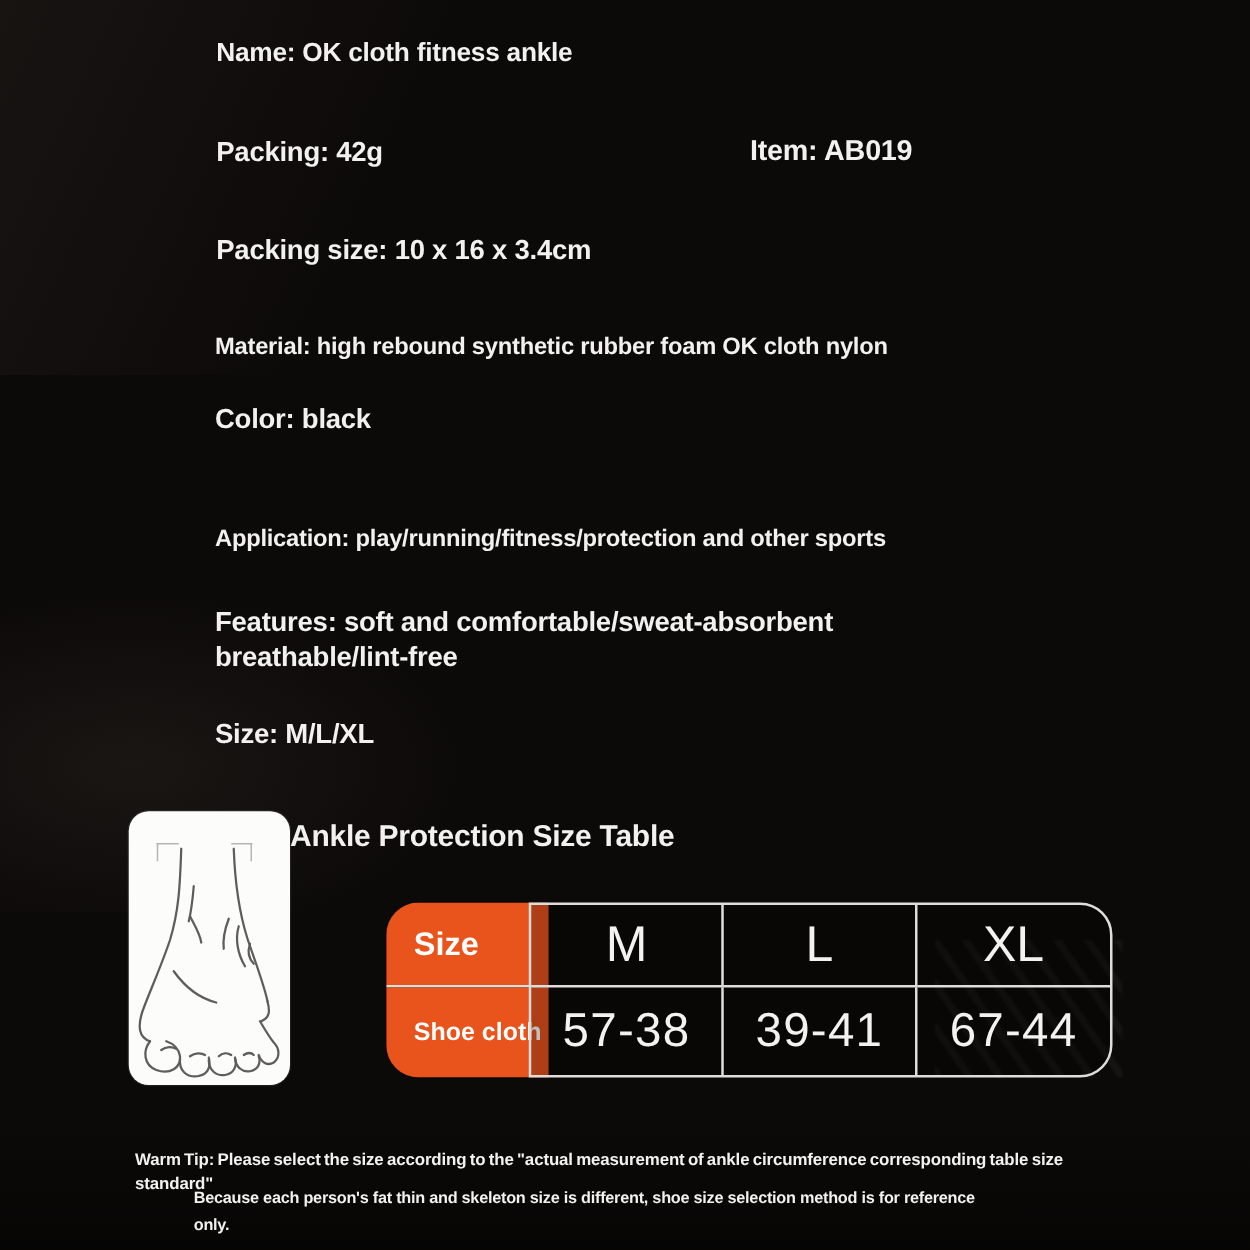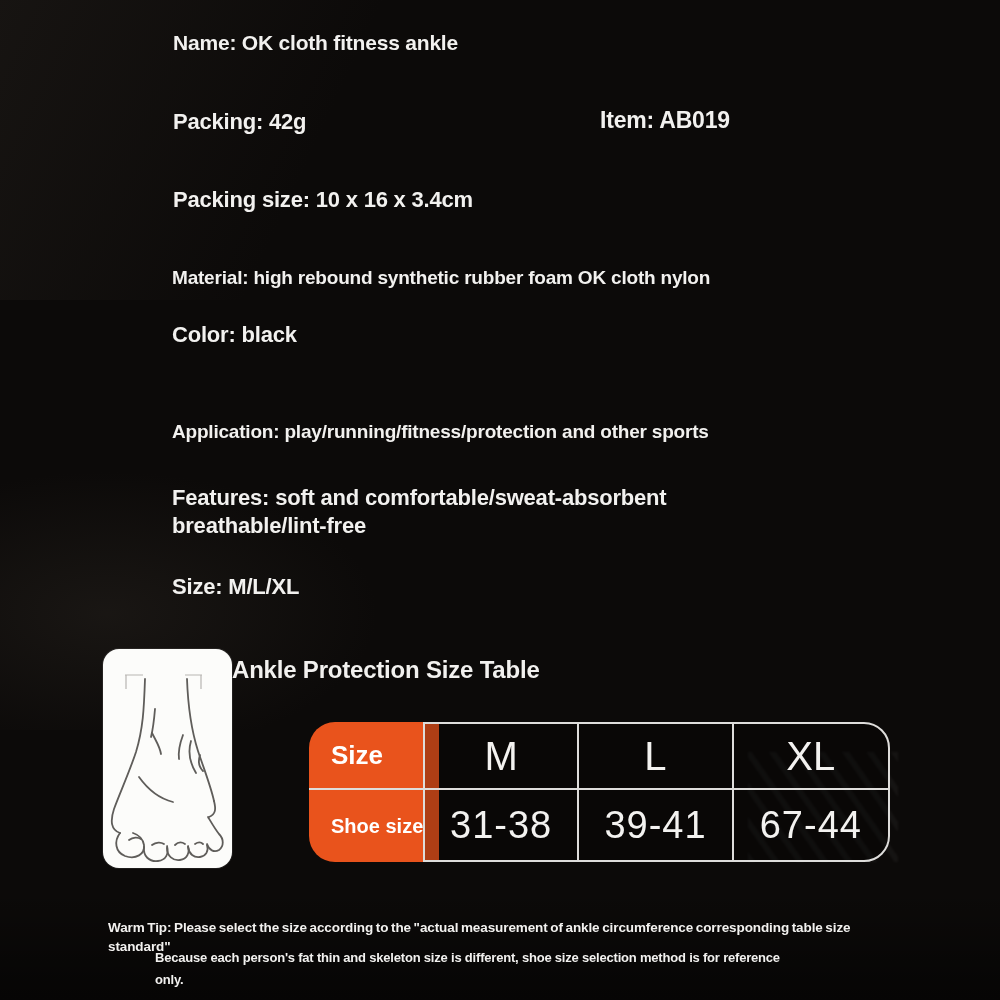--- a/index.html
+++ b/index.html
@@ -120,27 +120,27 @@
       </g>
     </svg>
   </div>
 
   <div class="table-title">Ankle Protection Size Table</div>
 
   <div class="size-table">
     <div class="accent-col">
       <div class="acc-cell r1">Size</div>
       <div class="acc-divider"></div>
-      <div class="acc-cell r2">Shoe size</div>
+      <div class="acc-cell r2">Shoe cloth</div>
     </div>
     <div class="data-area">
       <div class="dcell r1 cb">M</div>
       <div class="dcell r1 cb">L</div>
       <div class="dcell r1">XL</div>
-      <div class="dcell r2 cb">31-38</div>
+      <div class="dcell r2 cb">57-38</div>
       <div class="dcell r2 cb">39-41</div>
       <div class="dcell r2">67-44</div>
     </div>
   </div>
 
   <div class="warm-tip">Warm Tip: Please select the size according to the "actual measurement of ankle circumference corresponding table size standard"</div>
   <div class="ref-note">Because each person's fat thin and skeleton size is different, shoe size selection method is for reference only.</div>
 
 </div>
 

